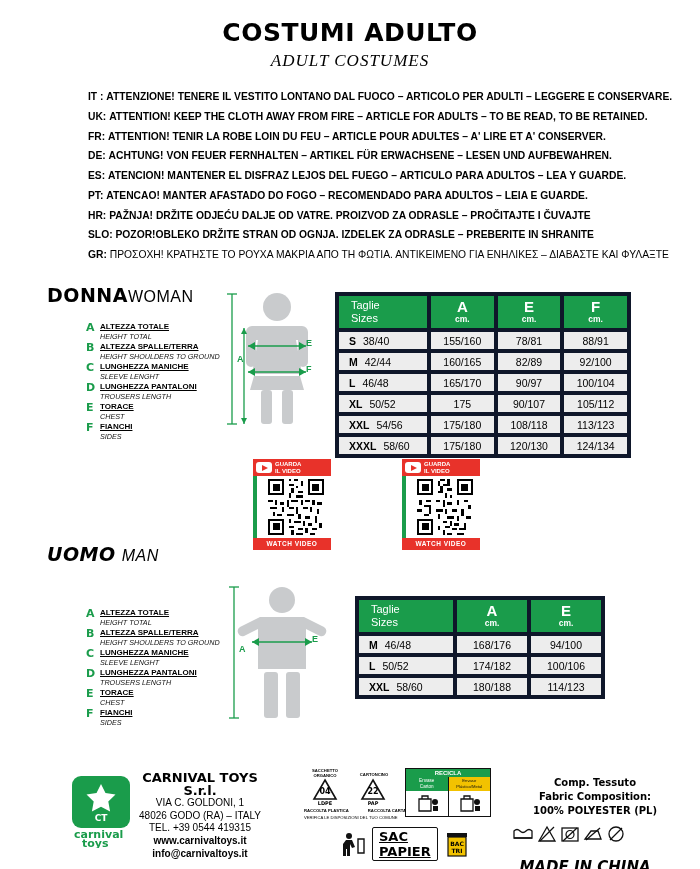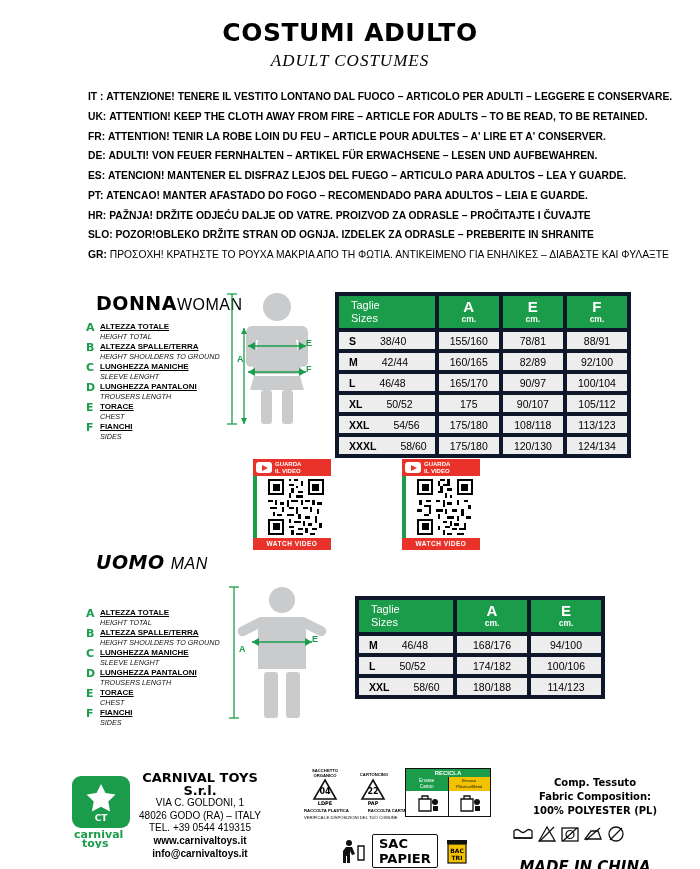--- a/index.html
+++ b/index.html
@@ -35,21 +35,21 @@
   
   .warnings {
     margin:16px 72px 0 72px;
     font-size:10.3px;
     line-height:1.92;
   }
   .warnings .row { white-space:nowrap;padding-left:16px; }
   .warnings b { font-weight:bold; }
 
   
-  .section-head { margin-top:16px; padding-left:96px; }
+  .section-head { margin-top:8px; padding-left:47px; }
   .section-head .big {
     font-size:19px; font-weight:bold; letter-spacing:0.5px;
     font-family:"DejaVu Sans", sans-serif;
   }
   .section-head .small {
     font-size:16px; font-weight:normal; letter-spacing:0.5px;
     font-family:"Liberation Sans", sans-serif;
   }
 
   
@@ -74,21 +74,21 @@
   table.sizes thead th {
     background:#1a9c4b; color:#fff; padding:3px 8px;
     font-weight:bold;
   }
   table.sizes thead th.big { font-size:15px; line-height:15px; }
   table.sizes thead th .sub { display:block; font-size:8.5px; font-weight:bold; line-height:11px;}
   table.sizes thead th .l1 { display:block; font-size:11px; font-weight:normal; line-height:13px;}
   table.sizes thead th .l2 { display:block; font-size:11px; font-weight:normal; line-height:13px;}
   table.sizes tbody td { background:#ededed; padding:2.5px 8px; }
   table.sizes tbody td.sz { font-weight:bold; text-align:left; padding-left:10px; }
-  table.sizes tbody td.sz span.num { font-weight:normal; padding-left:24px; }
+  table.sizes tbody td.sz span.num { font-weight:normal; padding-left:7px; }
 
   
   .figure { position:absolute; }
 
   
   .qr-block { position:absolute; width:78px; }
   .qr-top {
     background:#e8322a; color:#fff; height:17px; display:flex;
     align-items:center; padding-left:3px;
   }
@@ -122,36 +122,36 @@
 
   .recycle { position:absolute; left:300px; top:6px; width:190px; font-size:5px; }
   .fabric { position:absolute; left:505px; top:14px; width:180px; text-align:center; }
   .fabric .l { font-size:10px; font-weight:bold; line-height:14px; font-family:"DejaVu Sans", sans-serif;}
   .made { position:absolute; left:490px; top:96px; width:190px; text-align:center;
     font-size:15px; font-weight:bold; font-style:italic; font-family:"DejaVu Sans", sans-serif;}
 
   .care-icons { position:absolute; left:512px; top:63px; display:flex; gap:3px; }
   .care-icons svg { display:block; }
 
-  .sacpapier { position:absolute; left:340px; top:72px; width:150px; }
+  .sacpapier { position:absolute; left:340px; top:65px; width:150px;text-decoration:underline; }
   .sacp-box { border:1.6px solid #111; border-radius:2px; padding:1px 6px; font-size:13px; font-weight:bold; font-family:"DejaVu Sans", sans-serif;}
 </style>
 </head>
 <body>
 
 <div class="page">
 
   <div class="title-main">COSTUMI ADULTO</div>
   <div class="title-sub">ADULT  COSTUMES</div>
 
   <div class="warnings">
     <div class="row"><b>IT :</b> <b>ATTENZIONE! TENERE IL VESTITO LONTANO DAL FUOCO – ARTICOLO PER ADULTI – LEGGERE E CONSERVARE.</b></div>
     <div class="row"><b>UK:</b> <b>ATTENTION! KEEP THE CLOTH AWAY FROM FIRE – ARTICLE FOR ADULTS – TO BE READ, TO BE RETAINED.</b></div>
     <div class="row"><b>FR:</b> <b>ATTENTION! TENIR LA ROBE LOIN DU FEU – ARTICLE POUR ADULTES – A' LIRE ET A' CONSERVER.</b></div>
-    <div class="row"><b>DE:</b> <b>ADULTI! VON FEUER FERNHALTEN – ARTIKEL FÜR ERWACHSENE – LESEN UND AUFBEWAHREN.</b></div>
+    <div class="row"><b>DE:</b> <b>ACHTUNG! VON FEUER FERNHALTEN – ARTIKEL FÜR ERWACHSENE – LESEN UND AUFBEWAHREN.</b></div>
     <div class="row"><b>ES:</b> <b>ATENCION! MANTENER EL DISFRAZ LEJOS DEL FUEGO –  ARTICULO PARA ADULTOS – LEA Y GUARDE.</b></div>
     <div class="row"><b>PT:</b> <b>ATENCAO! MANTER AFASTADO DO FOGO – RECOMENDADO PARA ADULTOS – LEIA E GUARDE.</b></div>
     <div class="row"><b>HR:</b> <b>PAŽNJA! DRŽITE ODJEĆU DALJE OD VATRE. PROIZVOD ZA ODRASLE – PROČITAJTE I ČUVAJTE</b></div>
     <div class="row"><b>SLO:</b> <b>POZOR!OBLEKO DRŽITE STRAN OD OGNJA. IZDELEK ZA ODRASLE – PREBERITE IN SHRANITE</b></div>
     <div class="row"><b>GR:</b> <span>ΠΡΟΣΟΧΗ! ΚΡΑΤΗΣΤΕ ΤΟ ΡΟΥΧΑ ΜΑΚΡΙΑ ΑΠΟ ΤΗ ΦΩΤΙΑ. ΑΝΤΙΚΕΙΜΕΝΟ ΓΙΑ ΕΝΗΛΙΚΕΣ – ΔΙΑΒΑΣΤΕ ΚΑΙ ΦΥΛΑΞΤΕ</span></div>
   </div>
 
   <div class="section-head" style="position:absolute; top:258px; left:0;">
     <span class="big">DONNA</span><span class="small">WOMAN</span>
   </div>

